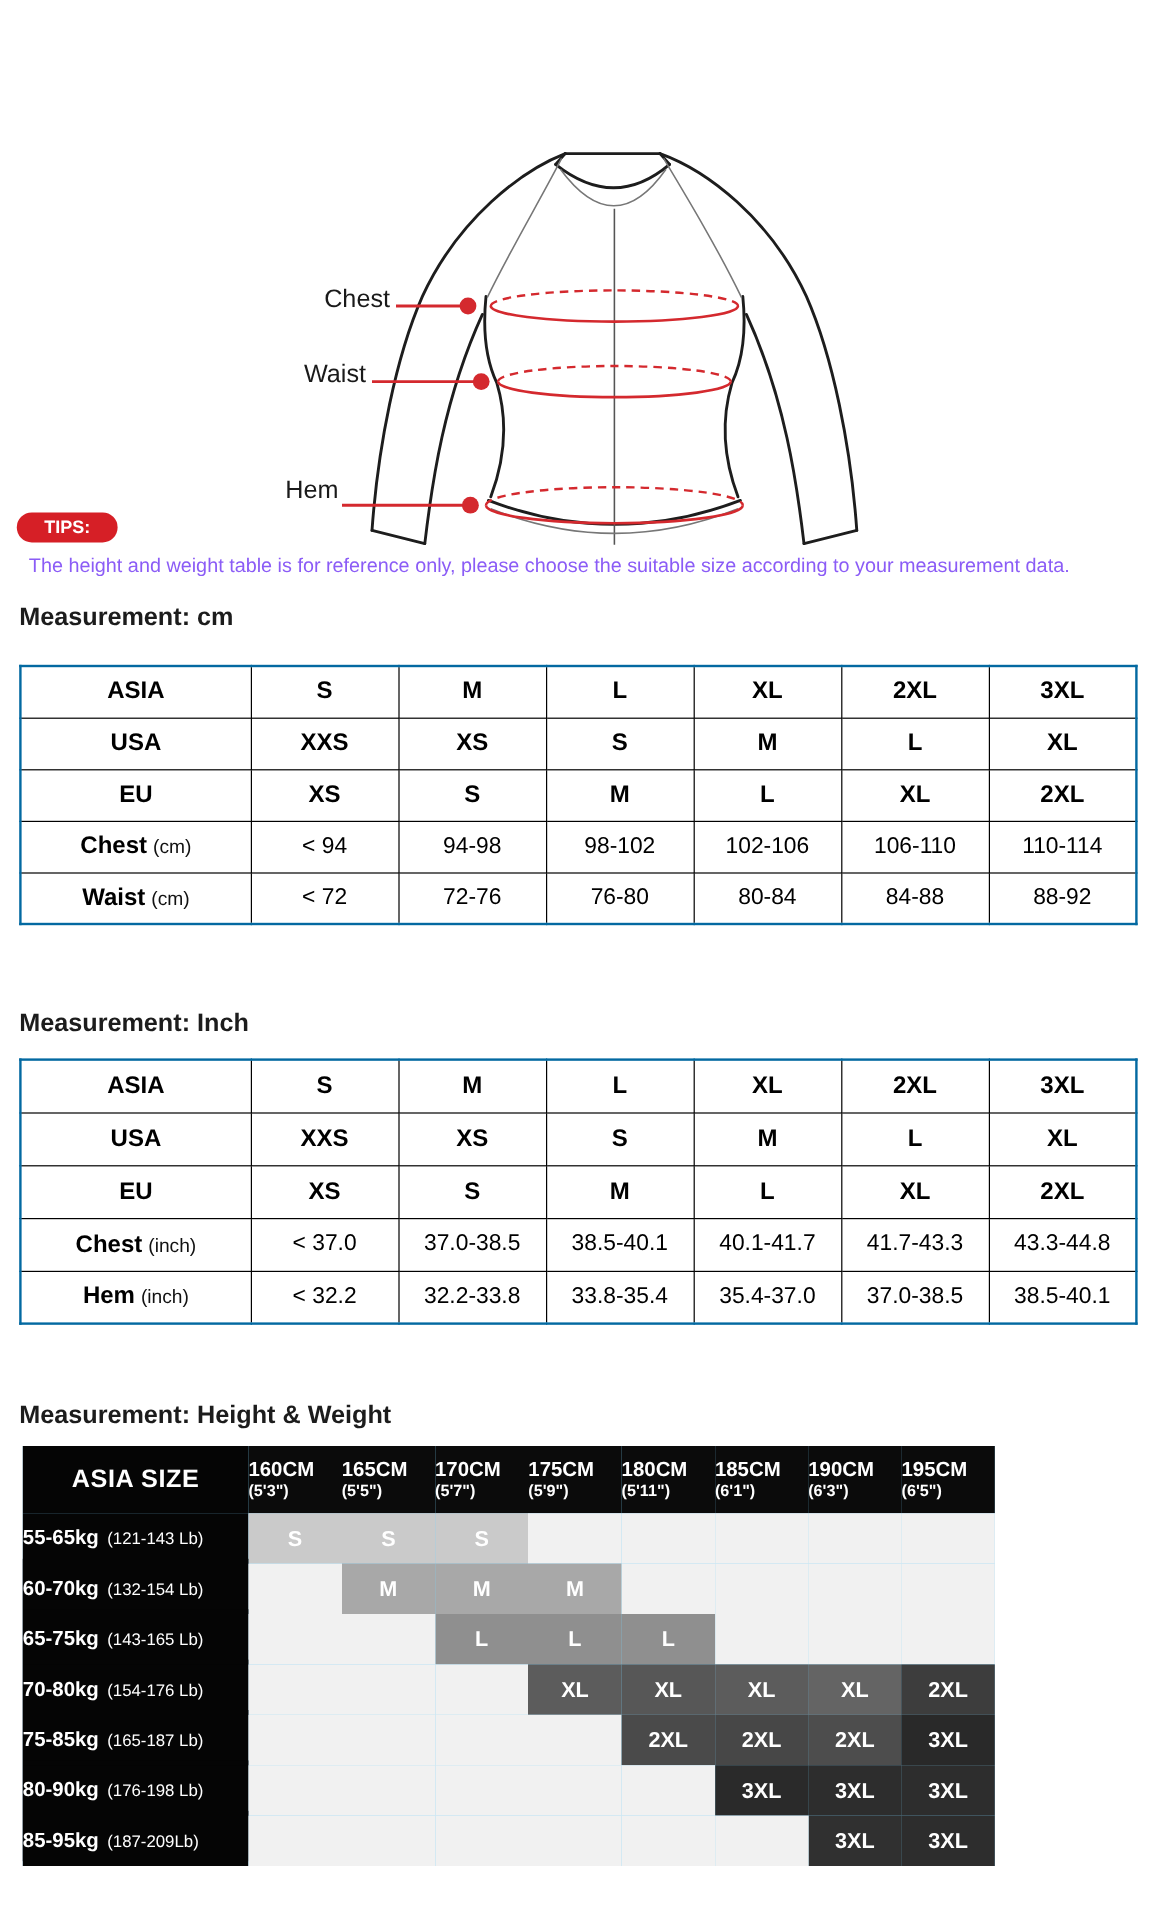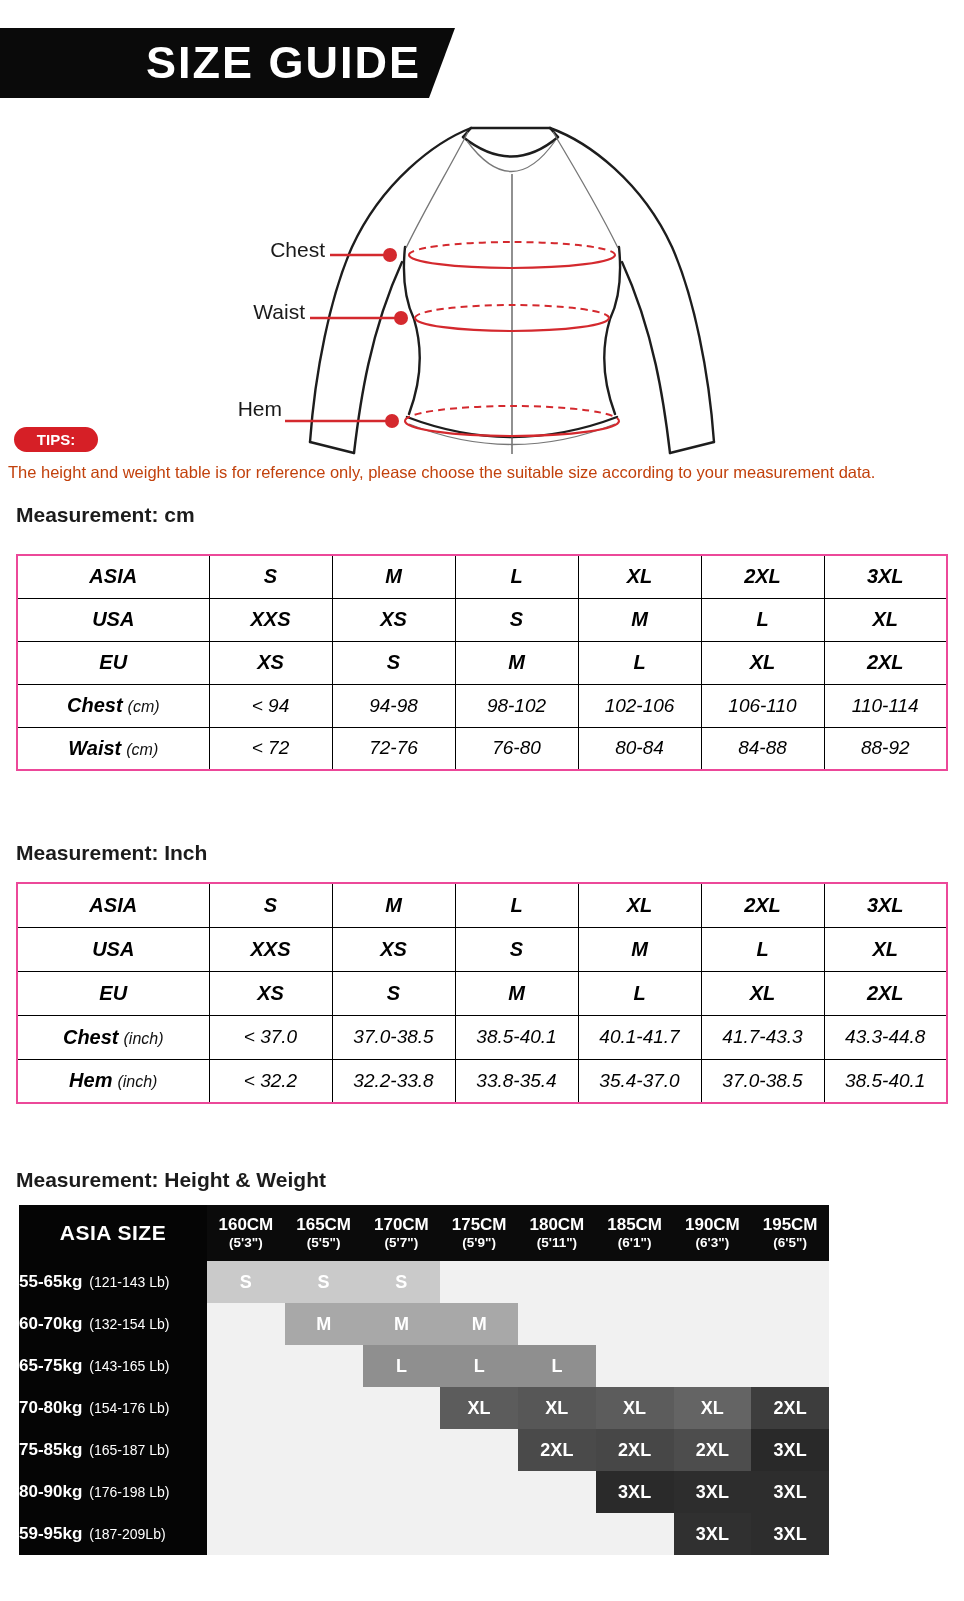--- a/index.html
+++ b/index.html
@@ -16,66 +16,63 @@
   .jersey-svg{position:absolute;left:230px;top:112px;width:540px;height:365px;}
   .diagram-label{position:absolute;font-size:21px;color:#1a1a1a;width:145px;text-align:right;}
   .lbl-chest{top:238px;left:180px;}
   .lbl-waist{top:300px;left:160px;}
   .lbl-hem{top:397px;left:137px;}
 
   
   .tips-badge{position:absolute;top:427px;left:14px;width:84px;height:25px;background:#d61f26;
               border-radius:13px;color:#fff;font-weight:bold;font-size:15px;
               display:flex;align-items:center;justify-content:center;}
-  .tips-text{position:absolute;top:463px;left:8px;width:930px;font-size:16.5px;color:#c2410c;}
+  .tips-text{position:absolute;top:463px;left:24px;width:930px;font-size:16.5px;color:#8b5cf6;}
 
   
   .section-h{position:absolute;left:16px;font-weight:bold;font-size:21px;color:#1c1c1c;}
   #h-cm{top:503px;}
   #h-inch{top:841px;}
   #h-hw{top:1168px;}
 
   
   .size-table{position:absolute;left:16px;width:932px;border-collapse:collapse;table-layout:fixed;
-              border:2px solid #ec4899;background:#fff;font-style:italic;}
+              border:2px solid #0369a1;background:#fff;}
   .size-table td,.size-table th{border:1px solid #000;text-align:center;vertical-align:middle;padding:0;}
   .size-table tr{height:43px;}
   #inch-table tr{height:44px;}
   #cm-table{top:554px;}
   #inch-table{top:882px;}
   .rlab{font-weight:bold;font-size:20px;color:#000;}
   .runit{font-weight:400;font-size:16px;color:#111;margin-left:5px;}
   .size-table td{font-size:19px;font-weight:400;color:#000;}
   .size-table tr.size-row td{font-weight:bold;font-size:20px;}
 
   
   #hw-table{position:absolute;left:19px;top:1205px;width:810px;display:grid;
             grid-template-columns:188px repeat(8,1fr);
             grid-template-rows:56px repeat(7,42px);gap:0;background:#7dd3fc;}
   .hw-corner{background:#050505;color:#fff;display:flex;align-items:center;justify-content:center;
              font-weight:bold;font-size:21px;letter-spacing:.5px;}
-  .hw-head{background:#0b0b0b;color:#fff;display:flex;flex-direction:column;align-items:center;
+  .hw-head{background:#0b0b0b;color:#fff;display:flex;flex-direction:column;
            justify-content:center;line-height:1.2;}
   .hw-head .ch{font-weight:bold;font-size:17px;}
   .hw-head .cf{font-weight:600;font-size:13.5px;}
   .hw-label{background:#050505;color:#fff;display:flex;align-items:center;justify-content:flex-start;white-space:nowrap;}
   .hw-label.cont{box-shadow:0 -4px 0 #050505;}
   .hw-label .kg{font-weight:bold;font-size:17px;}
   .hw-label .lbw{font-weight:400;font-size:14px;margin-left:7px;}
   .hw-cell{background:#f1f1f1;display:flex;align-items:center;justify-content:center;
            color:#fff;font-weight:bold;font-size:18px;}
 </style>
 </head>
 <body>
 
 <div id="page">
 
-  <div class="banner">
-    <div class="banner-title">SIZE GUIDE</div>
-  </div>
 
   <svg class="jersey-svg" viewBox="0 0 540 365" aria-hidden="true">
     <g fill="none" stroke="#1d1d1d" stroke-width="2.4" stroke-linecap="round">
       <path d="M 241,16 L 320,16"></path>
       <path d="M 241,16 L 233,25"></path>
       <path d="M 320,16 L 328,25"></path>
       <path d="M 233,25 Q 282,64 328,25"></path>
       <path d="M 241,16 C 205,30 152,70 122,135 C 100,185 85,260 80,330"></path>
       <path d="M 80,330 L 124,341"></path>
       <path d="M 124,341 C 130,290 140,220 172,150"></path>
@@ -336,21 +333,21 @@
       </div>
       <div class="hw-cell"></div>
       <div class="hw-cell"></div>
       <div class="hw-cell"></div>
       <div class="hw-cell"></div>
       <div class="hw-cell"></div>
       <div class="hw-cell" style="background: rgb(42, 42, 42);">3XL</div>
       <div class="hw-cell" style="background: rgb(45, 45, 45);">3XL</div>
       <div class="hw-cell" style="background: rgb(45, 45, 45);">3XL</div>
       <div class="hw-label cont">
-        <span class="kg">59-95kg</span>
+        <span class="kg">85-95kg</span>
         <span class="lbw">(187-209Lb)</span>
       </div>
       <div class="hw-cell"></div>
       <div class="hw-cell"></div>
       <div class="hw-cell"></div>
       <div class="hw-cell"></div>
       <div class="hw-cell"></div>
       <div class="hw-cell"></div>
       <div class="hw-cell" style="background: rgb(48, 48, 48);">3XL</div>
       <div class="hw-cell" style="background: rgb(45, 45, 45);">3XL</div>

